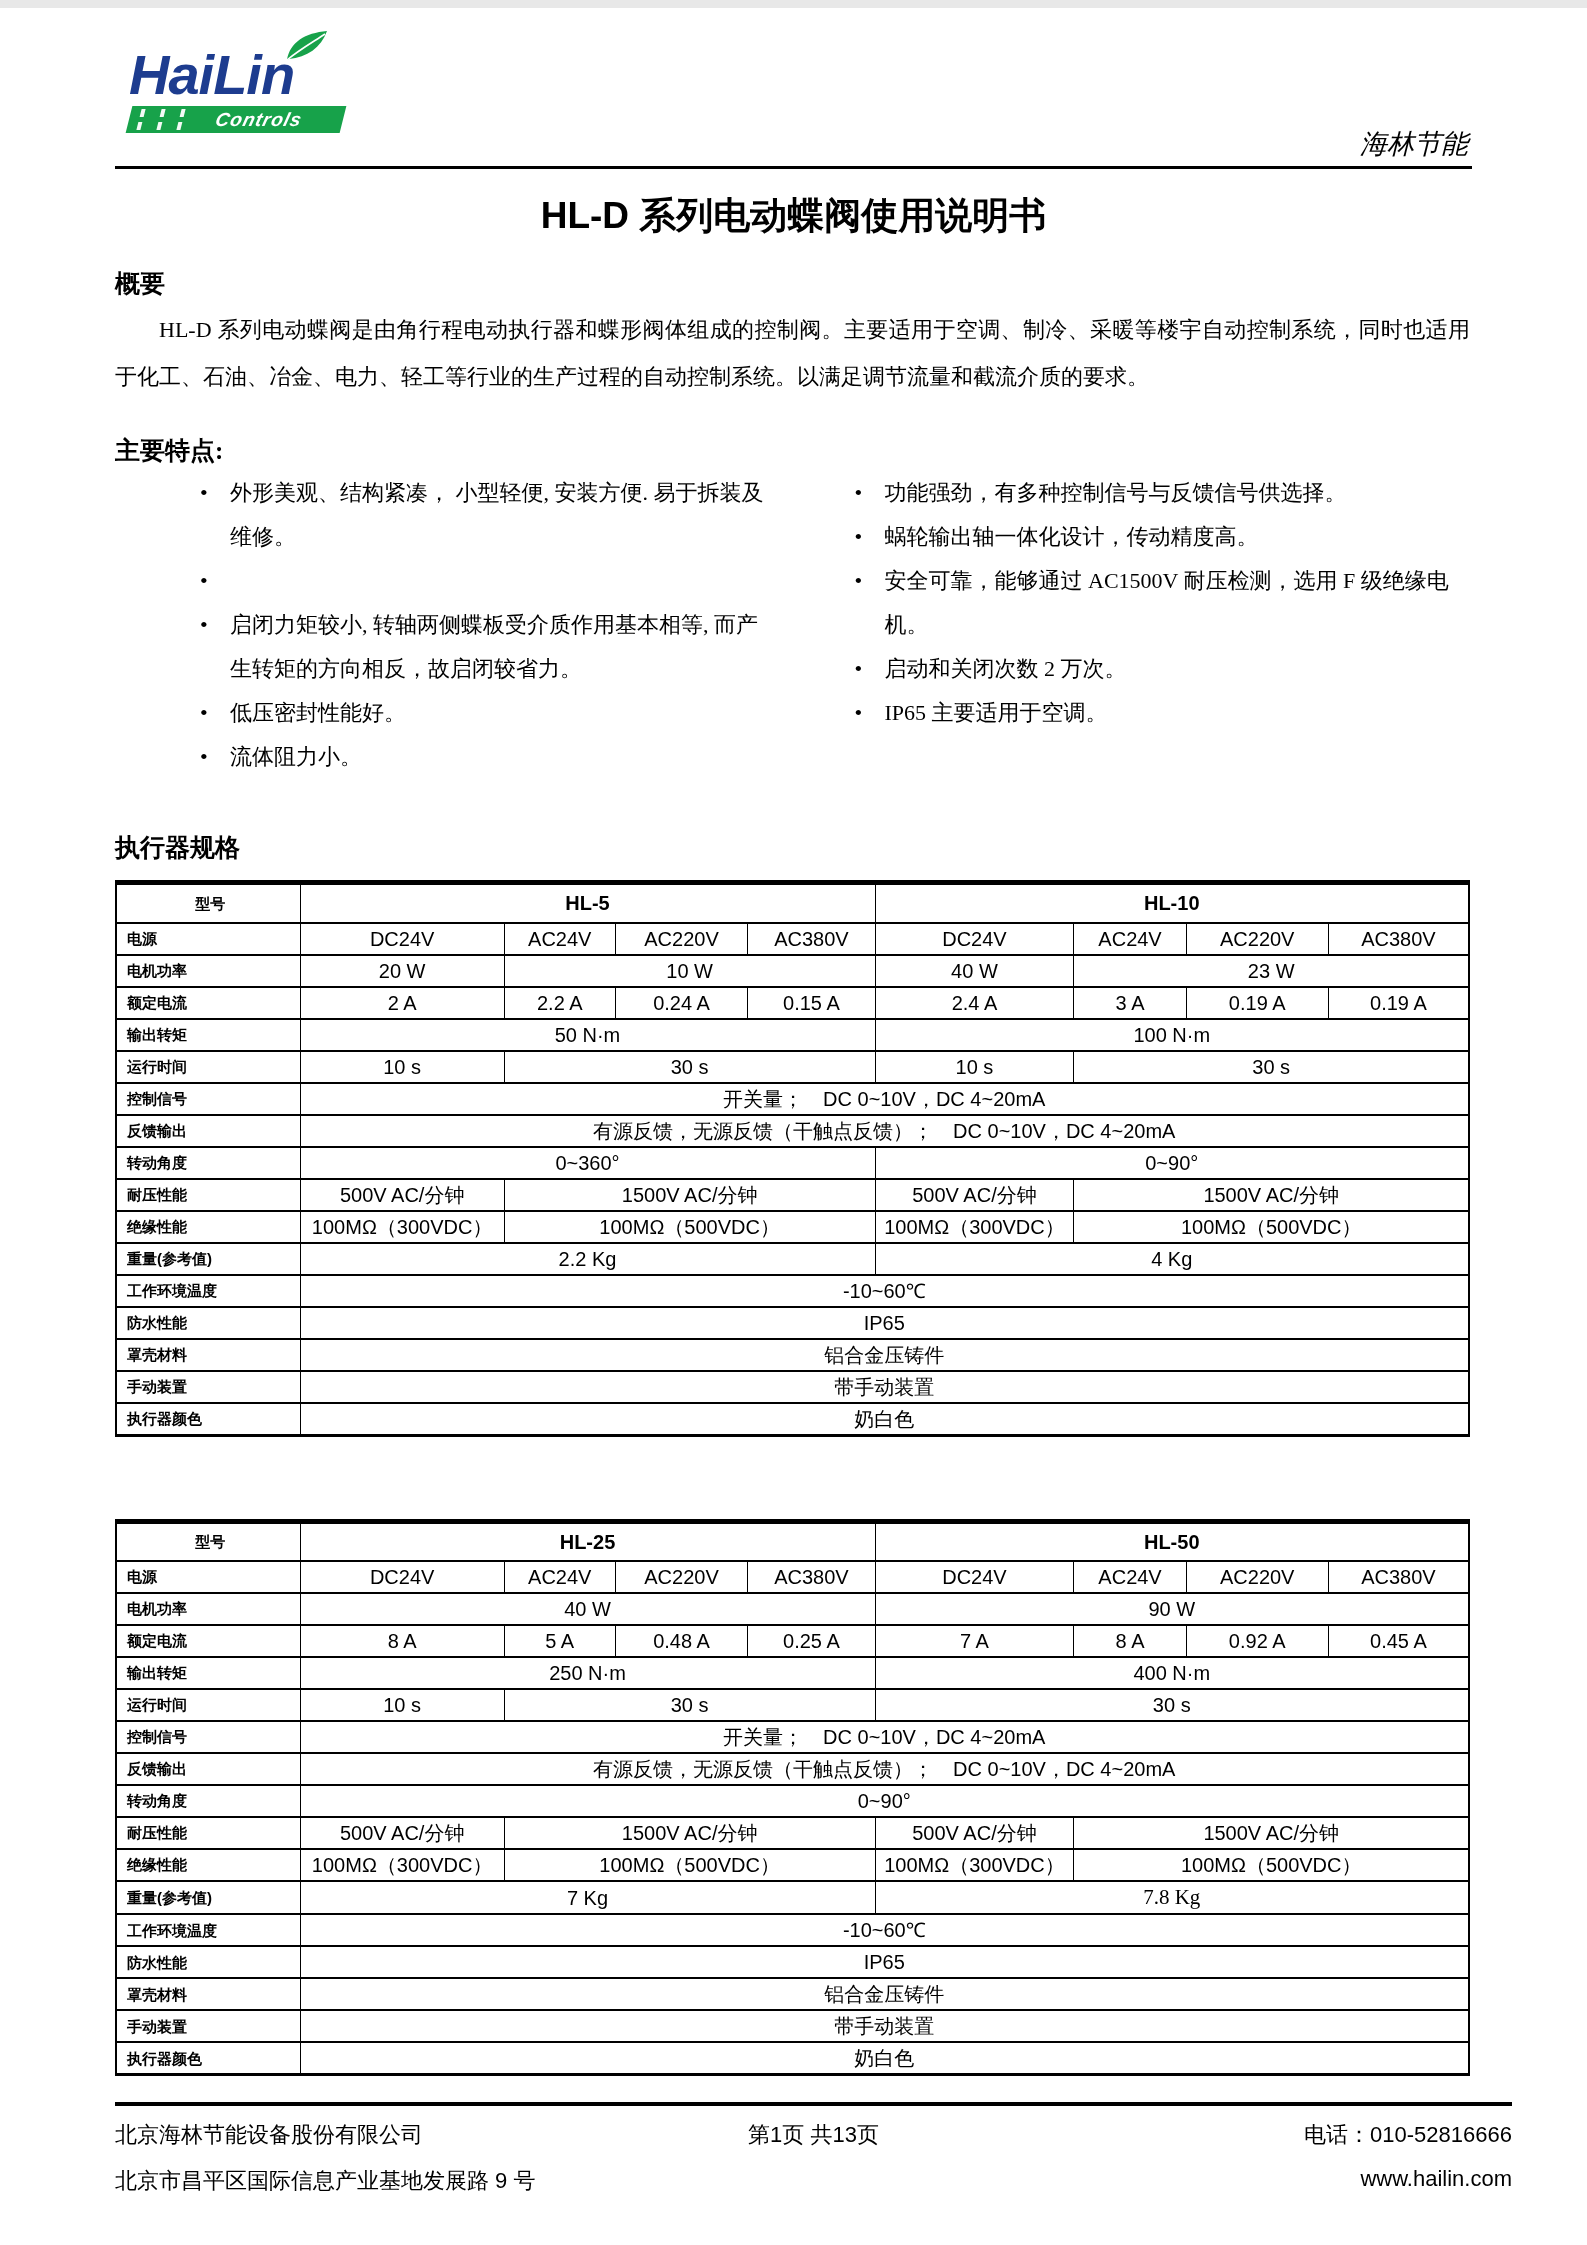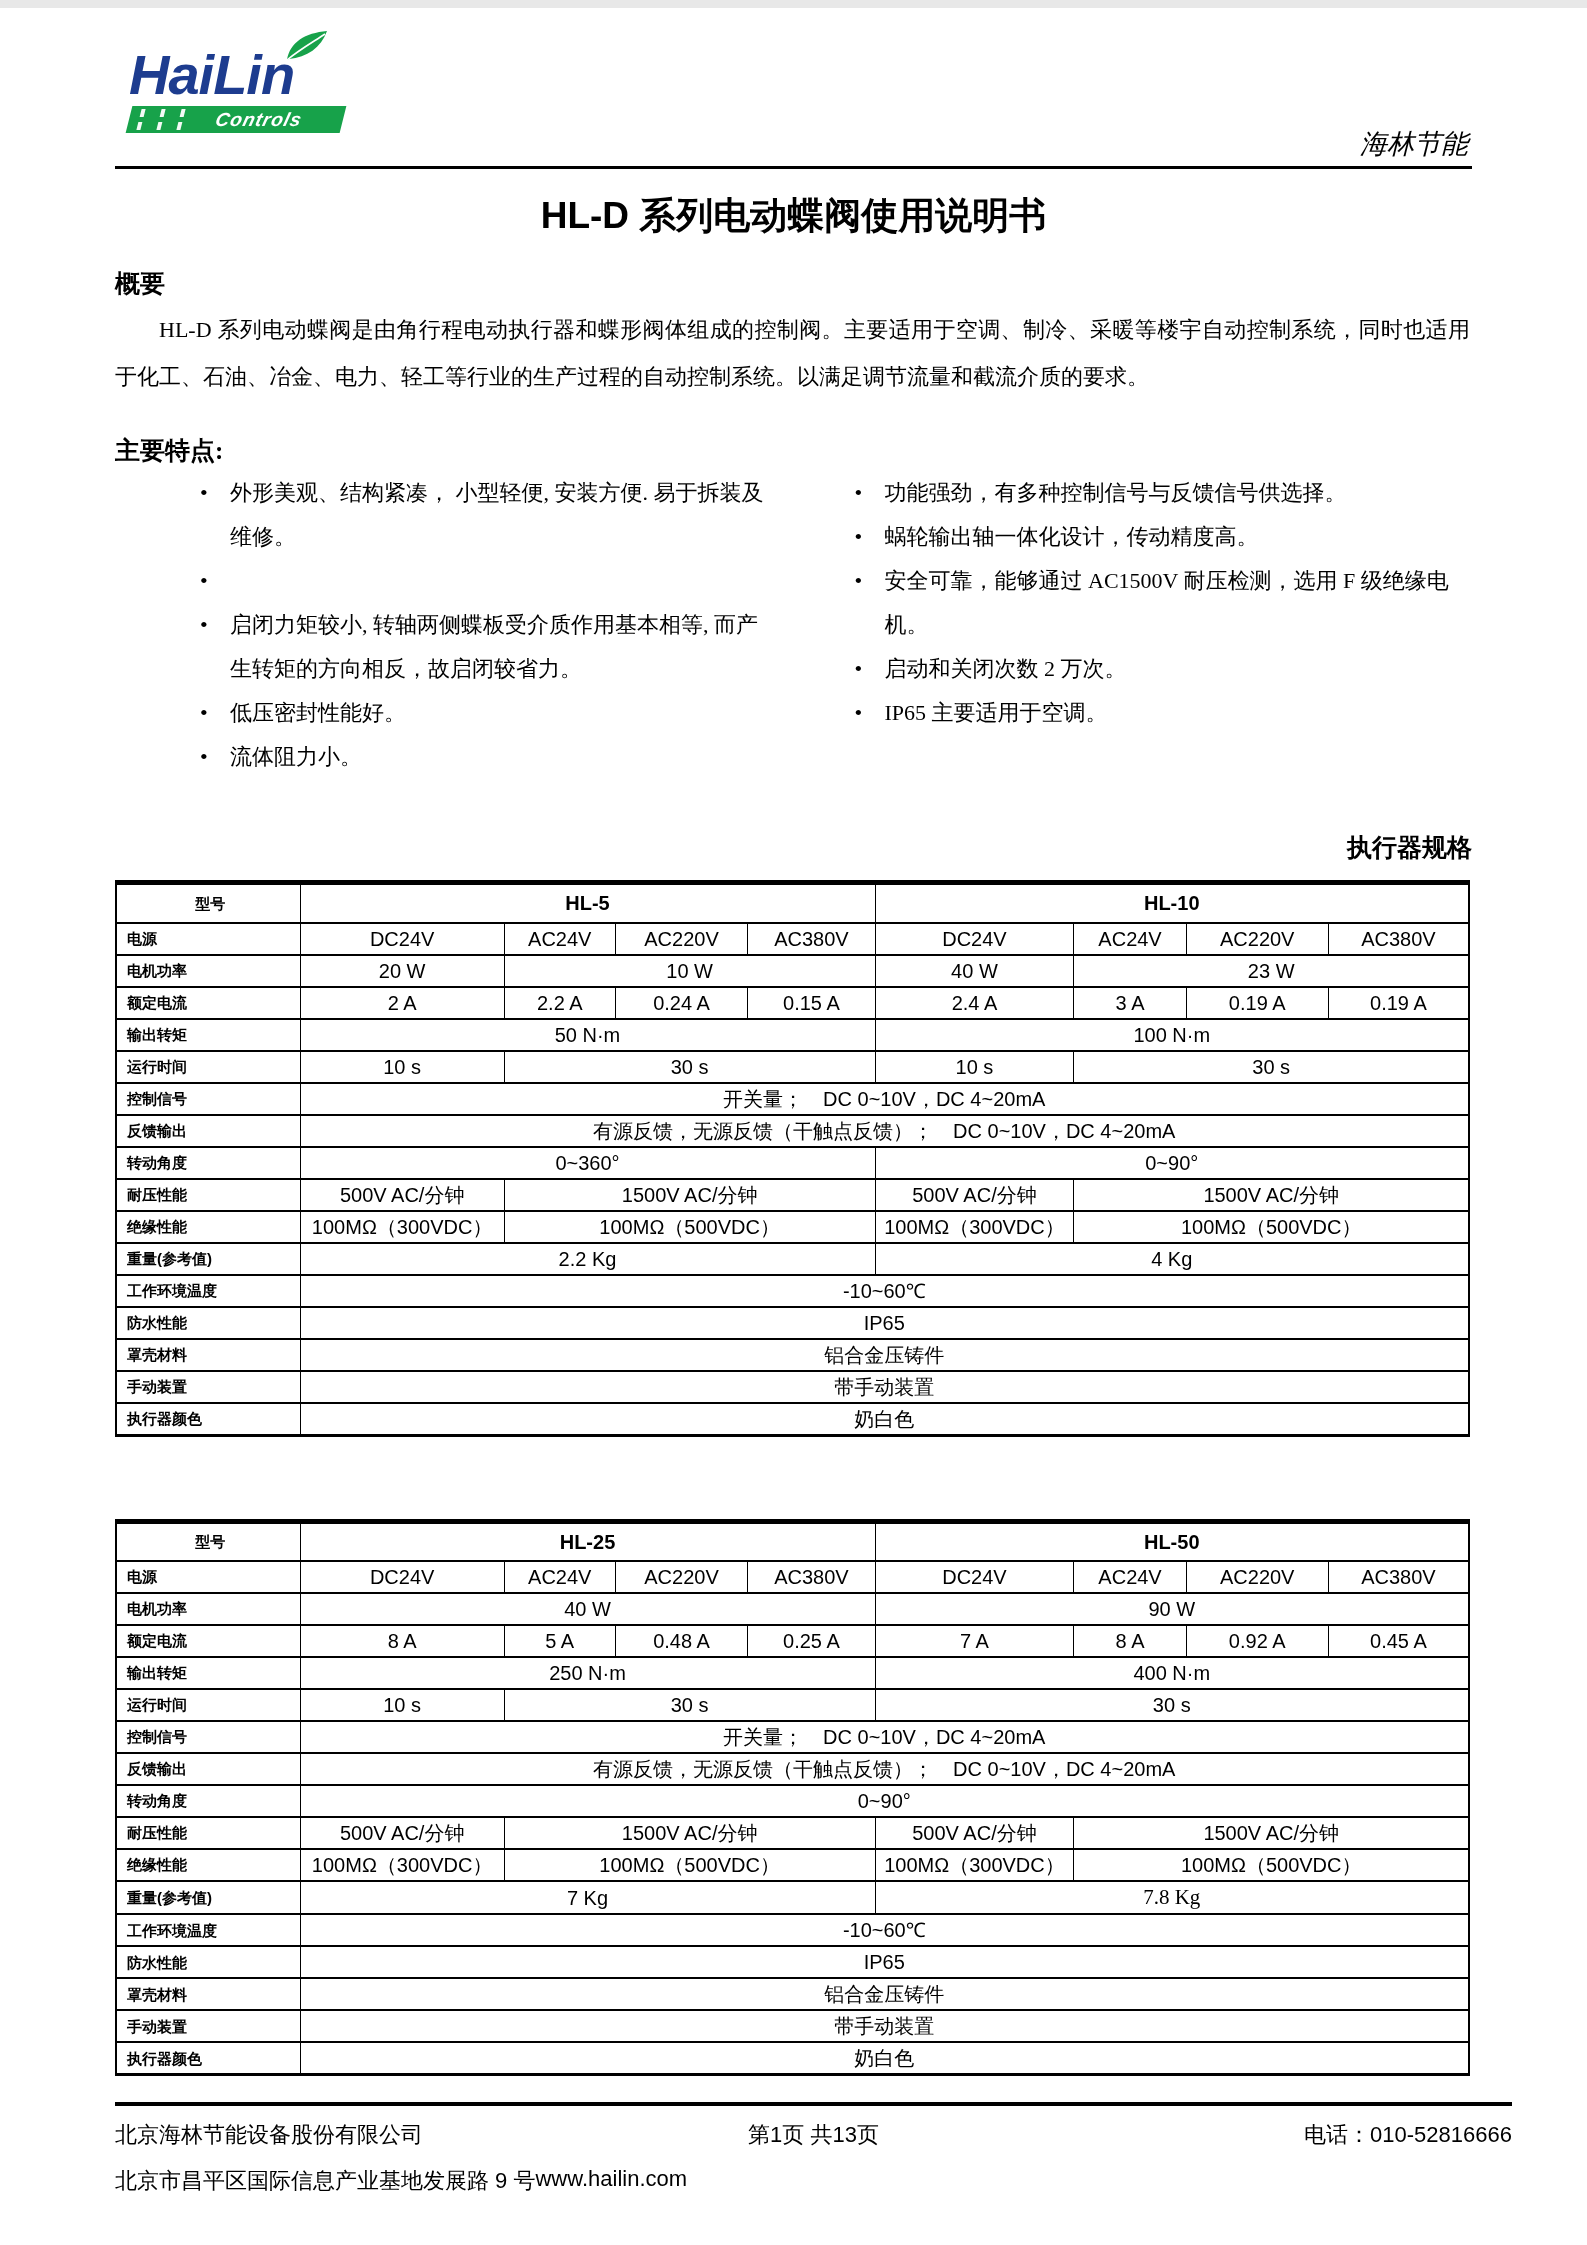--- a/index.html
+++ b/index.html
@@ -45,21 +45,21 @@
     text-indent:2em; text-align:justify;
   }
   .features-heading { margin-top:34px; }
   .features { display:flex; margin:4px 117px 0 115px; }
   .fcol { font-size:22px; line-height:2.0; }
   .fcol-left  { width:50%; padding-left:85px; padding-right:16px; }
   .fcol-right { width:50%; padding-left:62px; padding-right:4px; }
   .fcol ul { list-style:none; }
   .fcol li { display:flex; }
   .fcol .dot { width:30px; flex:0 0 30px; }
-  .specs-heading { margin-top:52px;text-align:right; }
+  .specs-heading { margin-top:52px; }
   
   .spec-table {
     width:1355px; margin:16px 117px 0 115px;
     border-collapse:collapse; table-layout:fixed;
     font-family:"Liberation Sans", sans-serif; font-size:20px;
     border:2px solid #000; border-top:5px solid #000; border-bottom:3px solid #000;
   }
   .spec-table + .spec-table { margin-top:82px; }
   .spec-table tr { height:32px; }
   .spec-table tr:first-child { height:40px; }
@@ -73,21 +73,21 @@
   .spec-table td.b { font-weight:bold; }
   .spec-table td.serif { font-family:"Liberation Serif", serif; font-size:21px; }
   
   .footer {
     position:absolute; left:115px; right:75px; top:2094px;
     font-family:"Liberation Sans", sans-serif; font-size:22px;
   }
   .footer-rule { border-top:4px solid #000; }
   .footer-row1 { position:relative; margin-top:14px; display:flex; justify-content:space-between; }
   .footer-page { position:absolute; left:0; right:0; text-align:center; }
-  .footer-row2 { margin-top:16px; display:flex; justify-content:flex-start; }
+  .footer-row2 { margin-top:16px; display:flex; justify-content:space-between; }
 </style>
 </head>
 <body>
 
 <div class="page">
 
   <div class="header">
     <div class="logo">
       <div class="logo-wordmark">HaiLin</div>
       <svg class="leaf-icon" viewBox="0 0 44 32">

